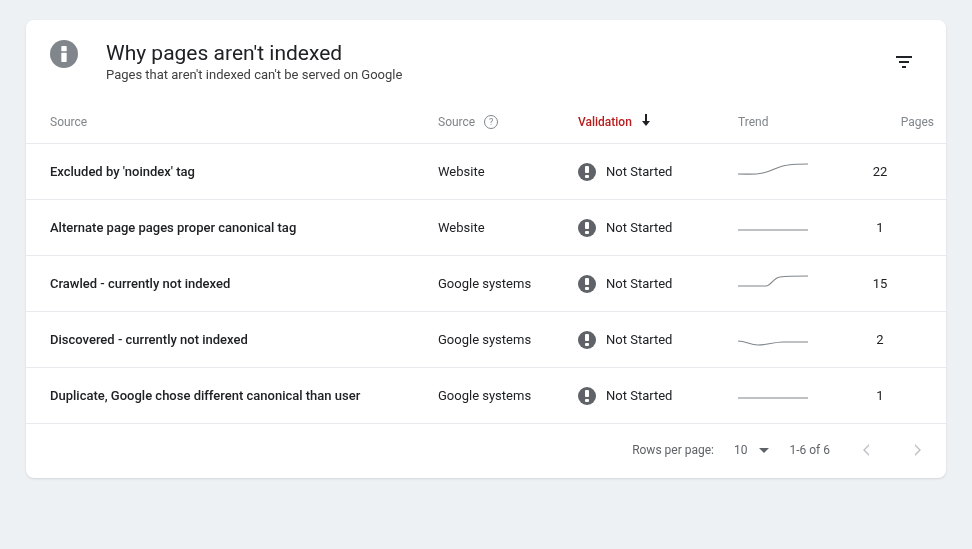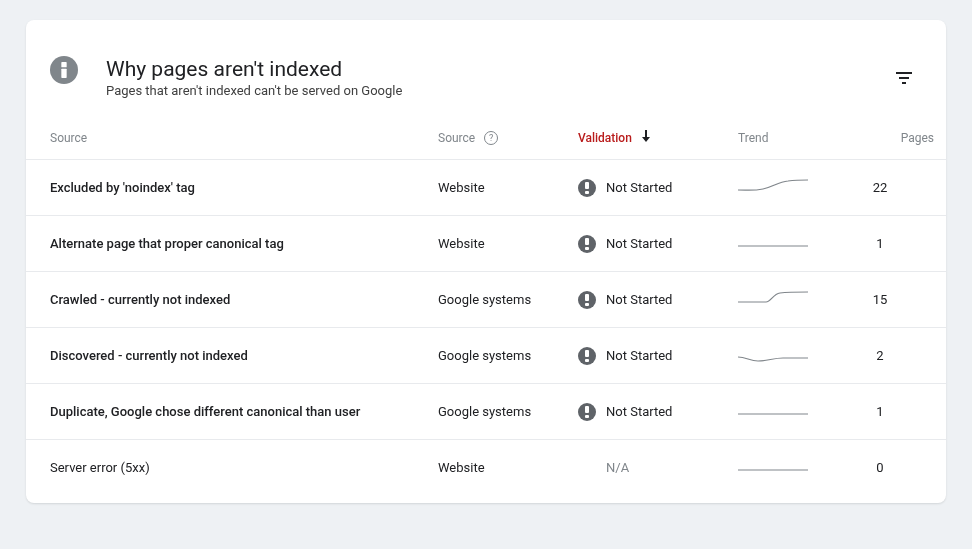--- a/index.html
+++ b/index.html
@@ -14,21 +14,21 @@
   .card {
     width: 920px;
     background: #fff;
     border-radius: 8px;
     box-shadow: 0 1px 2px rgba(60,64,67,.15);
     padding-bottom: 8px;
   }
   .header {
     display: flex;
     align-items: flex-start;
-    padding: 36px 24px 16px 24px;
+    padding: 20px 24px 16px 24px;
   }
   .info-icon {
     width: 28px; height: 28px;
     background: #80868b;
     border-radius: 50%;
     display: flex; align-items: center; justify-content: center;
     margin-right: 28px;
     flex-shrink: 0;
   }
   .info-icon svg { width: 8px; height: 16px; fill: #fff; }
@@ -178,21 +178,21 @@
               </span>
               <span>Not Started</span>
             </span>
           </td>
           <td><svg class="spark" viewBox="0 0 70 20">
               <path d="M0 14 C10 14 15 15 25 13 C35 11 40 6 50 5 C58 4 65 4 70 4"></path>
             </svg></td>
           <td>22</td>
         </tr>
         <tr>
-          <td>Alternate page that proper canonical tag</td>
+          <td>Alternate page pages proper canonical tag</td>
           <td>Website</td>
           <td>
             <span class="val-cell">
               <span class="exclaim">
                 <svg viewBox="0 0 4 12">
                   <rect x="0" y="0" width="4" height="7" rx="1"></rect>
                   <rect x="0" y="9" width="4" height="3" rx="1"></rect>
                 </svg>
               </span>
               <span>Not Started</span>
@@ -253,26 +253,35 @@
                 </svg>
               </span>
               <span>Not Started</span>
             </span>
           </td>
           <td><svg class="spark" viewBox="0 0 70 20">
               <path d="M0 14 L70 14"></path>
             </svg></td>
           <td>1</td>
         </tr>
-        <tr class="zero">
-          <td>Server error (5xx)</td>
-          <td>Website</td>
-          <td><span class="na">N/A</span></td>
-          <td><svg class="spark" viewBox="0 0 70 20">
-              <path d="M0 14 L70 14"></path>
-            </svg></td>
-          <td>0</td>
-        </tr>
       </tbody>
   </table>
 
+  <div class="footer">
+    <span>Rows per page:</span>
+    <span class="rows-sel">
+      <span>10</span>
+      <span class="caret"></span>
+    </span>
+    <span>1-6 of 6</span>
+    <span class="nav-btn">
+      <svg viewBox="0 0 8 12">
+          <path d="M7 0 L1 6 L7 12 L7 10 L3 6 L7 2 Z"></path>
+        </svg>
+    </span>
+    <span class="nav-btn">
+      <svg viewBox="0 0 8 12">
+          <path d="M1 0 L7 6 L1 12 L1 10 L5 6 L1 2 Z"></path>
+        </svg>
+    </span>
+  </div>
 
 </div>
 
 </body></html>

